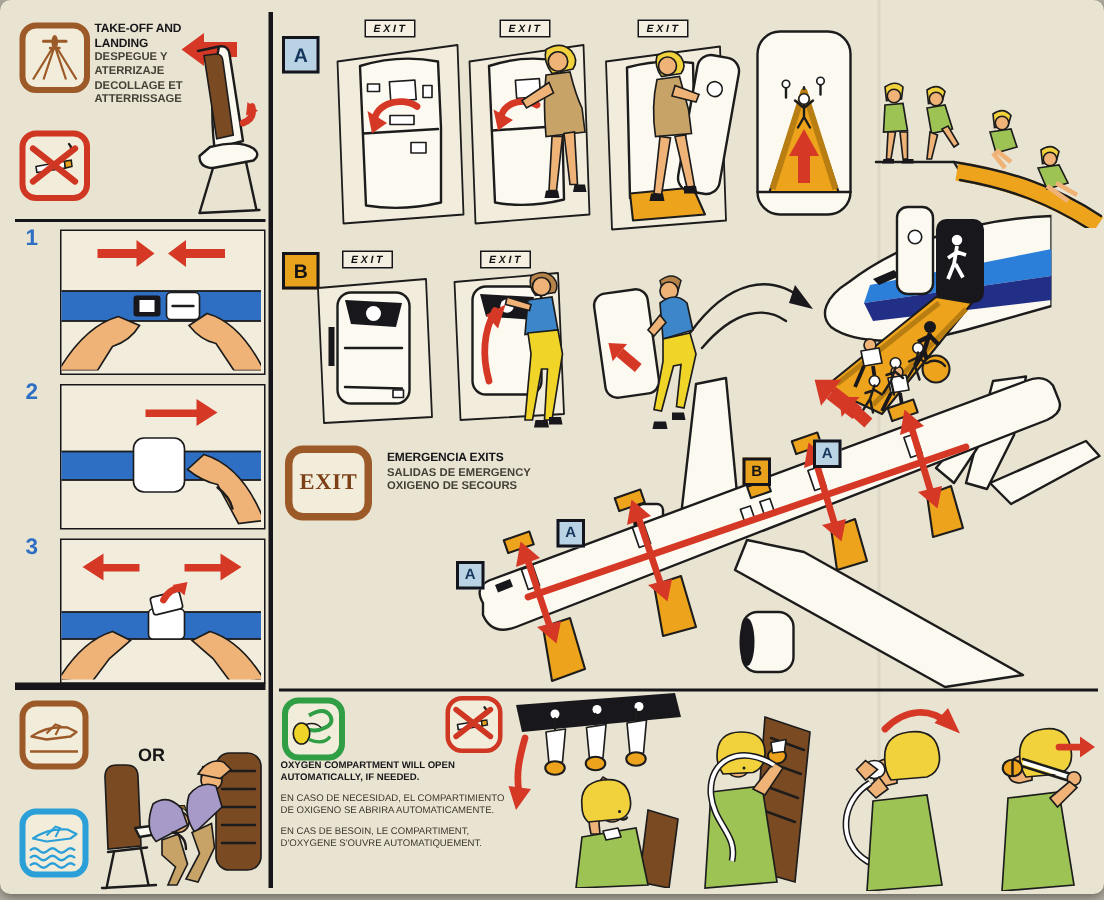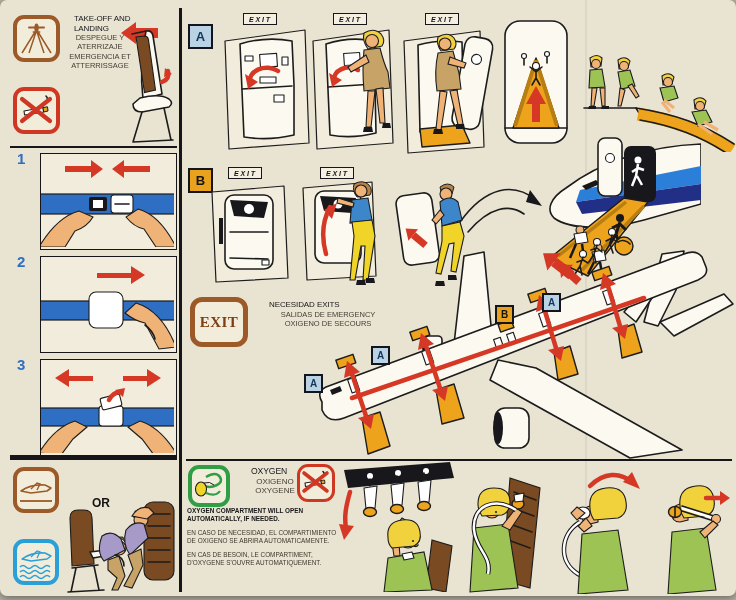--- a/index.html
+++ b/index.html
@@ -16,22 +16,22 @@
   }
   .abs{position:absolute;}
   .hr{background:#16161a;}
   .vline{background:#16161a;}
   .crease{background:rgba(0,0,0,0.05);}
   .icon{box-sizing:border-box;border-radius:11px;background:#f2edda;}
   .icon.brown{border:4px solid #9c5a28;}
   .icon.red{border:4px solid #cf3722;}
   .icon.blue{border:4px solid #2a9fd8;}
   .icon.green{border:4px solid #2f9e45;}
-  .ttl{font-weight:normal;font-size:8px;line-height:9.6px;color:#17171a;letter-spacing:-0.1px;margin-left:11px;}
-  .sub{font-weight:normal;font-size:7.5px;line-height:9.2px;color:#454036;text-align:center;}
+  .ttl{font-weight:bold;font-size:8px;line-height:9.6px;color:#17171a;letter-spacing:-0.1px;}
+  .sub{font-weight:bold;font-size:7.5px;line-height:9.2px;color:#454036;}
   .stepnum{color:#2e6fc4;font-weight:bold;font-size:15px;}
   .panel{box-sizing:border-box;border:1.8px solid #16161a;background:#f1ecdb;}
   .exitsign{
     box-sizing:border-box;border:1.6px solid #16161a;background:#f4efe0;
     font-style:italic;font-weight:bold;font-size:7px;letter-spacing:1.8px;
     color:#111;padding:1px 4px 0 5px;line-height:9px;height:12px;
   }
   .marker{
     box-sizing:border-box;border:2px solid #14141c;display:flex;align-items:center;
     justify-content:center;font-weight:bold;
@@ -81,21 +81,21 @@
         <ellipse cx="19.5" cy="9" rx="2.2" ry="4.6"></ellipse>
         <rect x="11" y="7.5" width="17" height="2" rx="1"></rect>
         <rect x="15.5" y="12.2" width="8" height="1.6" rx="0.8"></rect>
       </g>
     </svg>
   </div>
 
   <div class="abs" style="left:63px;top:14px;width:74px;">
     <div class="ttl">TAKE-OFF AND LANDING</div>
     <div class="sub">DESPEGUE Y ATERRIZAJE</div>
-    <div class="sub">EMERGENCIA ET ATTERRISSAGE</div>
+    <div class="sub">DECOLLAGE ET ATTERRISSAGE</div>
   </div>
 
   <div class="abs" style="left:104px;top:18px;width:74px;height:128px;">
     <svg width="74" height="128" viewBox="0 0 74 128">
       <polygon class="rd" points="54,10 32,10 32,4 17,15 32,26 32,20 54,20"></polygon>
       <path class="wf" d="M28,16 L42,13 q6,-1 7,5 l9,58 -19,5 q-4,-34 3,-68 z"></path>
       <path class="br" d="M32,19 l8,-1 q4,0 4.5,4 l7,50 -11,2.5 z"></path>
       <path class="wf" d="M36,80 q20,-5 29,1 q5,4 0,8 l-27,5 q-9,0 -9,-8 z"></path>
       <path class="k" d="M38,94 L29,124 M60,90 L67,122 M29,124 L69,122"></path>
       <path class="rl" stroke-width="3" d="M58,64 q8,-3 6,-11"></path>
@@ -380,21 +380,21 @@
       <path class="sk" d="M52,34 l-8,10 4,4 8,-9 z"></path>
       <path class="yl" d="M54,50 l18,-4 4,14 -8,36 -5,-1 3,-28 -5,1 -8,30 -5,-1 6,-32 z"></path>
       <path class="blk" d="M48,105 l8,0 1,5 -10,0 z M60,99 l8,0 1,5 -9,0 z"></path>
     </svg>
   </div>
 
   <div class="abs exitbox" style="left:190px;top:297px;width:58px;height:50px;">
     <span>EXIT</span>
   </div>
   <div class="abs" style="left:258px;top:300px;width:140px;">
-    <div class="ttl">NECESIDAD EXITS</div>
+    <div class="ttl">EMERGENCIA EXITS</div>
     <div class="sub">SALIDAS DE EMERGENCY</div>
     <div class="sub">OXIGENO DE SECOURS</div>
   </div>
 
   <div class="abs" style="left:292px;top:226px;">
     <svg width="443" height="234" viewBox="0 0 443 234">
       <polygon class="wf" points="162,118 172,30 192,26 200,110"></polygon>
       <rect class="wf" x="133" y="110" width="17" height="20" rx="4"></rect>
       <ellipse class="blk" cx="133" cy="120" rx="3" ry="9"></ellipse>
       <polygon class="wf" points="352,96 370,28 392,25 384,64 366,100"></polygon>
@@ -482,25 +482,20 @@
 
   <div class="abs hr" style="left:186px;top:459px;width:546px;height:2.2px;"></div>
 
   <div class="abs icon green" style="left:188px;top:465px;width:42px;height:42px;">
     <svg width="34" height="34" viewBox="0 0 34 34" style="position:absolute;left:0;top:0;">
       <path d="M14,8 q10,-6 14,0 q3,5 -3,8 q-8,4 -14,0" fill="none" stroke="#2f9e45" stroke-width="2.6"></path>
       <ellipse cx="9" cy="20" rx="5.5" ry="7" fill="#f0d428" stroke="#1c1c1c" stroke-width="1.1"></ellipse>
       <path d="M12,14 q6,-2 10,2" fill="none" stroke="#1c1c1c" stroke-width="1"></path>
       <path d="M14,24 q10,4 14,-2" fill="none" stroke="#2f9e45" stroke-width="2.2"></path>
     </svg>
-  </div>
-  <div class="abs" style="left:240px;top:467px;width:70px;">
-    <div class="ttl" style="font-size:8.6px;">OXYGEN</div>
-    <div class="sub" style="font-size:8px;">OXIGENO</div>
-    <div class="sub" style="font-size:8px;">OXYGENE</div>
   </div>
   <div class="abs icon red" style="left:297px;top:464px;width:38px;height:38px;border-width:3.5px;">
     <svg width="31" height="31" viewBox="0 0 31 31" style="position:absolute;left:0;top:0;">
       <path class="wt" d="M5,16 L21,13.5 L21.5,17 L5.5,19.5 Z"></path>
       <path d="M21,13.5 L24.5,13 L25,16.3 L21.5,17 Z" fill="#e8a21c" stroke="#1c1c1c" stroke-width="0.9"></path>
       <path class="k" stroke-width="1" d="M23,10 q2.5,-3 0,-5.5"></path>
       <path d="M4,6 L27,24 M27,6 L4,24" stroke="#cf3722" stroke-width="3.6" stroke-linecap="round" fill="none"></path>
     </svg>
   </div>
   <div class="abs notes" style="left:187px;top:507px;width:152px;">

